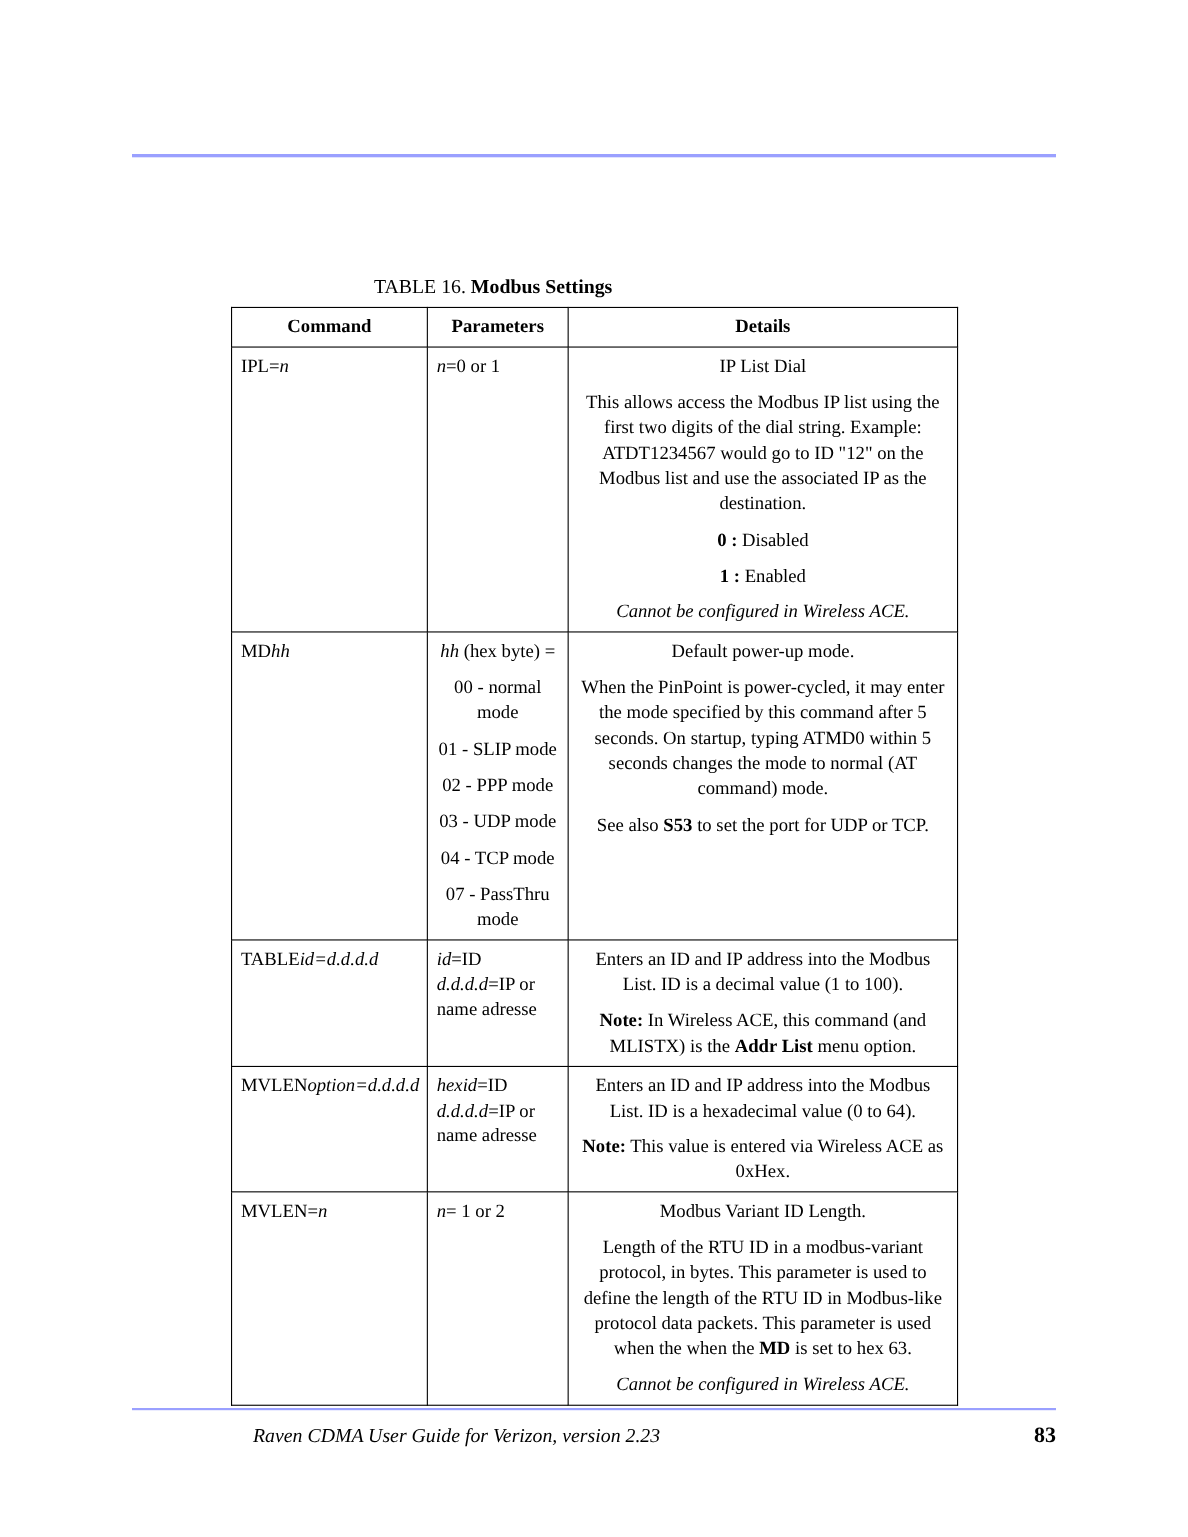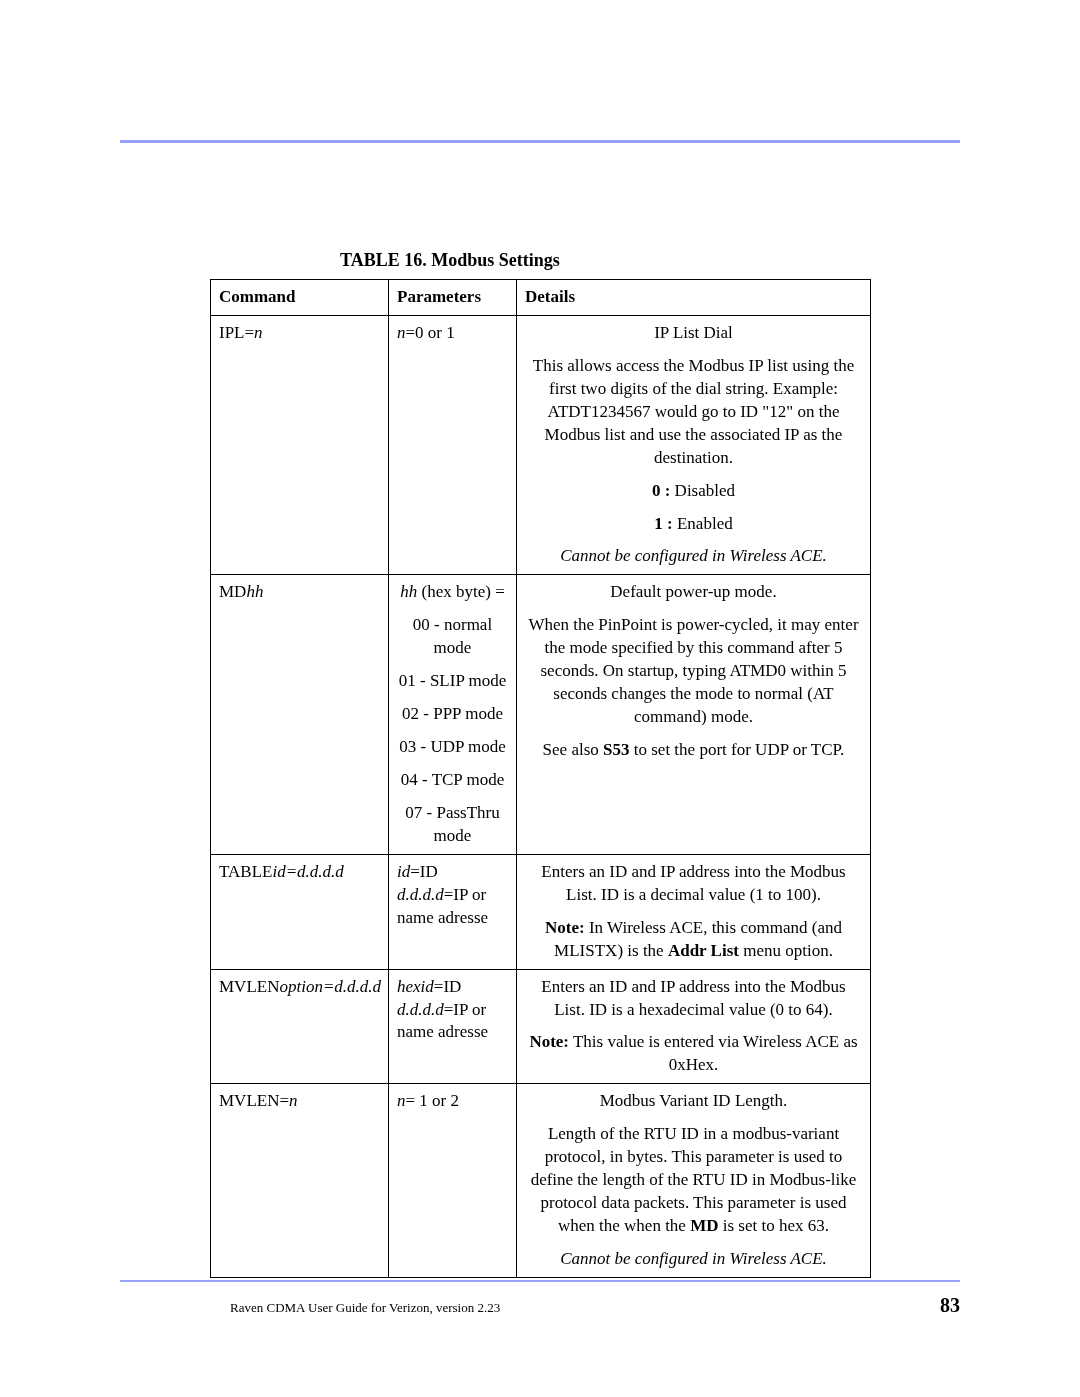--- a/index.html
+++ b/index.html
@@ -22,36 +22,36 @@
     right: 120px;
     top: 140px;
     border-top: 3px solid #9aa0ff;
   }
   .caption {
     margin-top: 110px;
     margin-left: 130px;
     font-size: 18px;
     font-family: "Times New Roman", Times, serif;
   }
-  .caption .label { font-weight: bold; }
+  .caption .label { font-weight: normal; }
   table.modbus {
     border-collapse: collapse;
     margin-top: 8px;
     width: 660px;
     table-layout: fixed;
   }
   table.modbus th, table.modbus td {
     border: 1px solid #000;
     vertical-align: top;
     padding: 6px 8px;
     font-size: 17px;
     line-height: 1.35;
   }
   table.modbus th {
-    text-align: left;
+    text-align: center;
     font-weight: bold;
   }
   col.c1 { width: 178px; }
   col.c2 { width: 128px; }
   col.c3 { width: 354px; }
   .i { font-style: italic; }
   .b { font-weight: bold; }
   .dp { margin: 0 0 10px 0; text-align: center; }
   .dp:last-child { margin-bottom: 0; }
   .footer {
@@ -64,21 +64,22 @@
     border-top: 2px solid #9aa0ff;
     margin-bottom: 12px;
   }
   .footer-row {
     display: flex;
     justify-content: space-between;
     align-items: baseline;
     padding-left: 110px;
   }
   .footer-title {
-    font-size: 13px;
+    font-style: italic;
+    font-size: 18px;
   }
   .footer-page {
     font-weight: bold;
     font-size: 20px;
     text-align: right;
   }
 </style>
 </head>
 <body>
 

